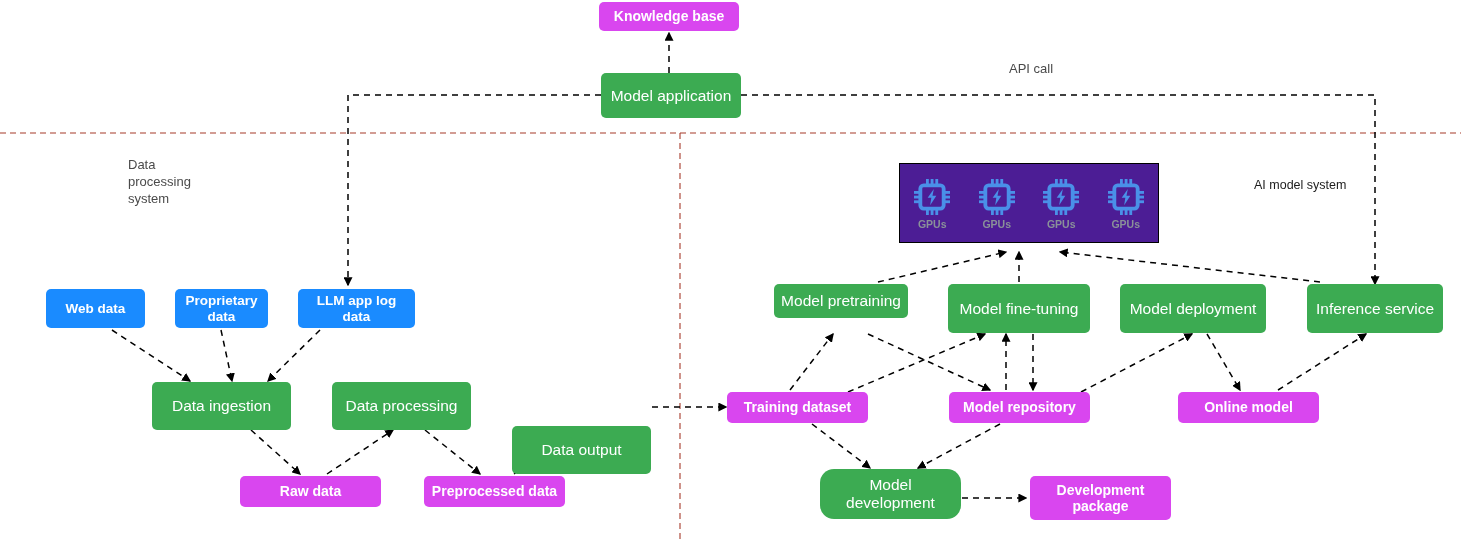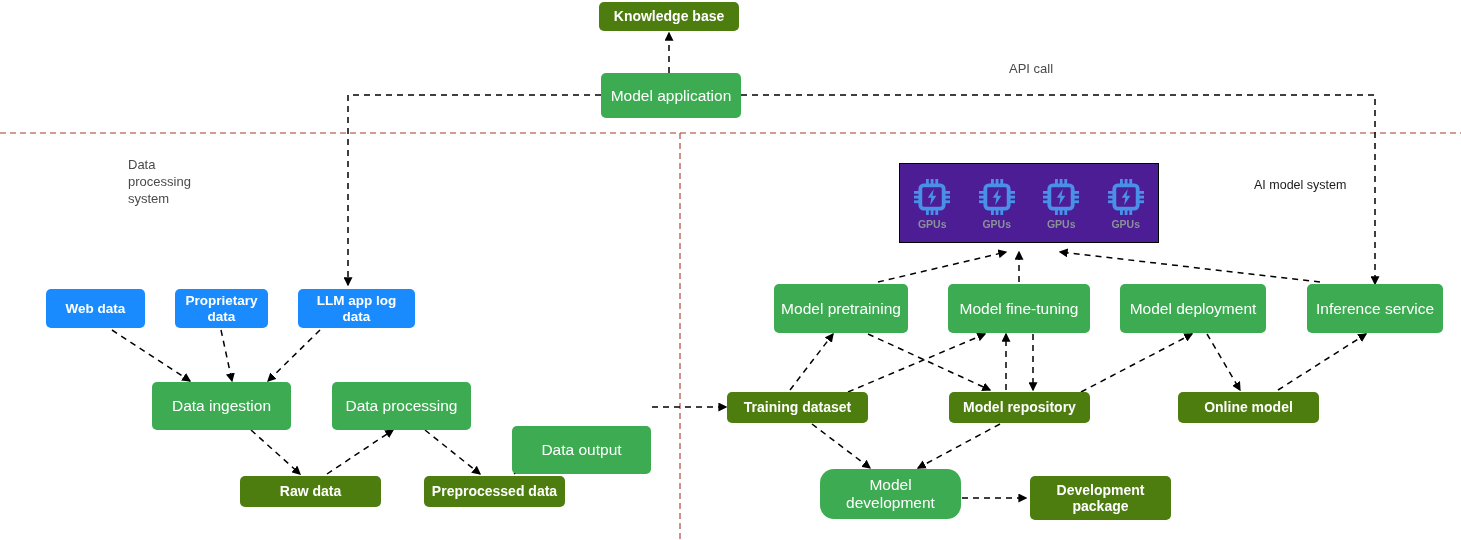--- a/index.html
+++ b/index.html
@@ -36,21 +36,21 @@
     color: #ffffff;
     line-height: 1.15;
     z-index: 3;
   }
   .node.green {
     background: #3cab52;
     font-size: 15.5px;
     font-weight: 400;
   }
   .node.gray {
-    background: #4d7c0f;
+    background: #d946ef;
     font-size: 14px;
     font-weight: bold;
   }
   .node.blue {
     background: #1a8bff;
     font-size: 13.5px;
     font-weight: bold;
   }
   .free-label {
     position: absolute;
@@ -292,21 +292,21 @@
   </div>
 
   <div class="node gray" style="left:240px; top:476px; width:141px; height:31px;">
     <span>Raw data</span>
   </div>
 
   <div class="node gray" style="left:424px; top:476px; width:141px; height:31px;">
     <span>Preprocessed data</span>
   </div>
 
-  <div class="node green" style="left:774px; top:284px; width:134px; height:49px;">
+  <div class="node green" style="left:774px; top:284px; width:134px; height:34px;">
     <span>Model pretraining</span>
   </div>
 
   <div class="node green" style="left:948px; top:284px; width:142px; height:49px;">
     <span>Model fine-tuning</span>
   </div>
 
   <div class="node green" style="left:1120px; top:284px; width:146px; height:49px;">
     <span>Model deployment</span>
   </div>

